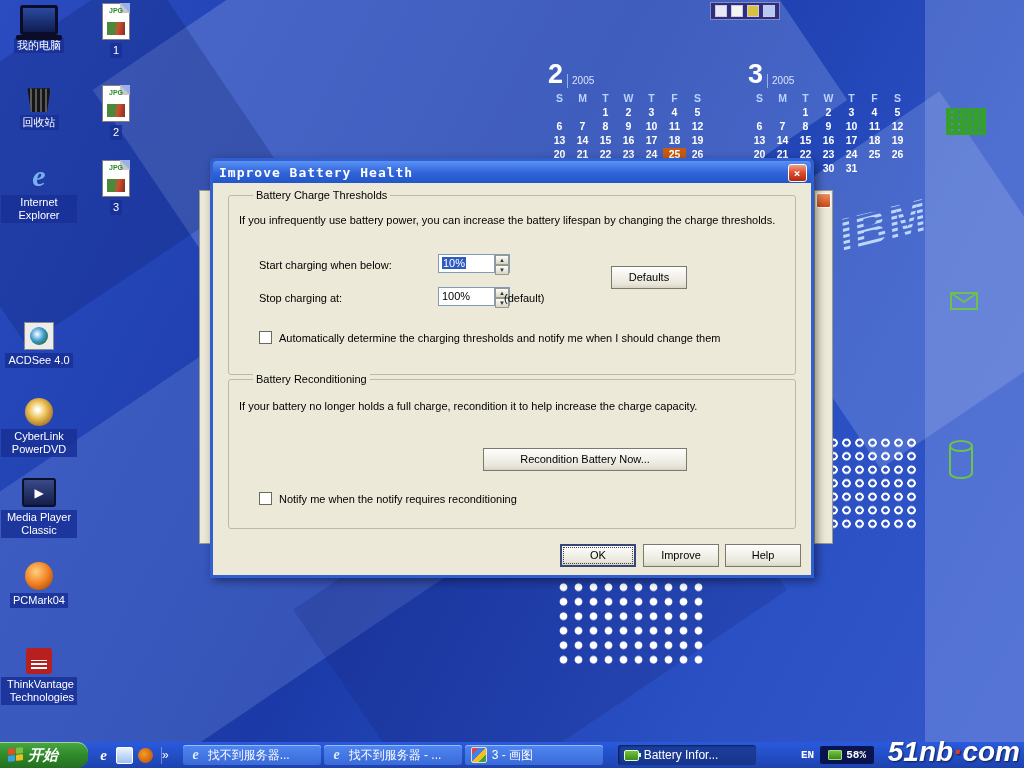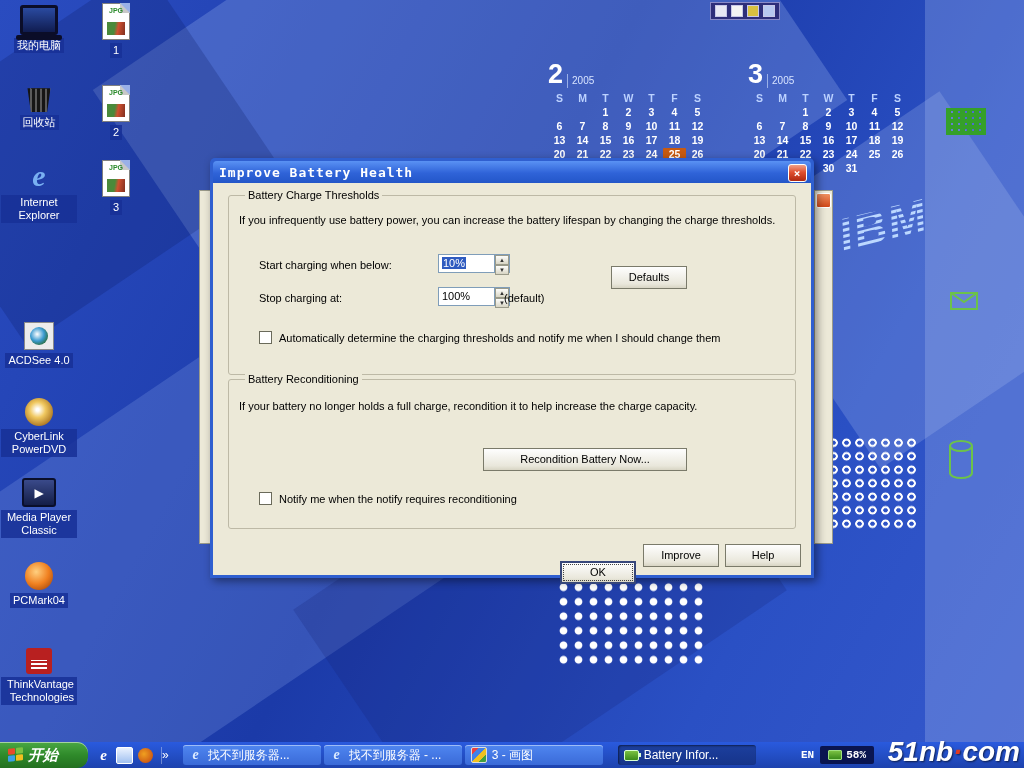--- a/index.html
+++ b/index.html
@@ -78,31 +78,31 @@
   #dialog{left:210px;top:158px;width:604px;height:420px;box-sizing:border-box;z-index:10;
     background:#2f5fd0;padding:3px;border-radius:5px 5px 0 0;box-shadow:3px 3px 10px rgba(0,0,0,.45);}
   #titlebar{height:22px;display:flex;align-items:center;color:#fff;
     background:linear-gradient(180deg,#5a92f4,#2f63d8 55%,#2356c8);border-radius:4px 4px 0 0;
     font-family:"DejaVu Sans Mono",monospace;font-weight:bold;font-size:13px;letter-spacing:1px;padding-left:6px;position:relative;}
   #close-btn{position:absolute;right:4px;top:3px;width:17px;height:16px;border-radius:3px;
     background:linear-gradient(#f0a088,#e05030 45%,#b02810);border:1px solid #fff;color:#fff;
     font-size:11px;font-weight:bold;display:flex;align-items:center;justify-content:center;cursor:pointer;}
   #dialog-body{position:relative;background:#ECE9D8;height:392px;font-size:11px;color:#000;}
   .group{position:absolute;border:1px solid #bdb9a6;border-radius:3px;}
-  .legend{position:absolute;top:-7px;left:16px;background:#ECE9D8;padding:0 3px;}
+  .legend{position:absolute;top:-7px;left:24px;background:#ECE9D8;padding:0 3px;}
   .gdesc{position:absolute;left:10px;width:548px;}
   .glabel{position:absolute;}
   .spin{position:absolute;width:72px;height:19px;display:flex;background:#fff;border:1px solid #7f9db9;box-sizing:border-box;}
   .spin-val{flex:1;padding:2px 3px 0 3px;}
   .spin-val.selected span{background:#2f5bc0;color:#fff;padding:0 1px;}
   .spin-btns{width:14px;display:flex;flex-direction:column;border-left:1px solid #7f9db9;}
   .spin-up,.spin-down{flex:1;font-size:6px;line-height:8px;text-align:center;background:linear-gradient(#fdfdfb,#d8d5c4);border:1px solid #9a9a8a;color:#333;cursor:pointer;}
   .xpbtn{position:absolute;box-sizing:border-box;background:linear-gradient(#fefefe,#e9e7db 80%,#d8d5c4);
     border:1px solid #7a7a6a;border-radius:0;font-size:11px;text-align:center;line-height:20px;cursor:pointer;}
-  .xpbtn.default{border:2px solid #37477a;line-height:18px;outline:1px dotted #444;outline-offset:-4px;margin-top:17px;}
+  .xpbtn.default{border:2px solid #37477a;line-height:18px;outline:1px dotted #444;outline-offset:-4px;}
   .check{position:absolute;width:13px;height:13px;background:#fff;border:1px solid #6a6a5a;box-sizing:border-box;cursor:pointer;}
   .chklabel{position:absolute;}
 
   
   #taskbar{left:0;right:0;bottom:0;height:26px;z-index:50;display:flex;align-items:center;
     background:linear-gradient(#2a5ade,#2450c8 45%,#1d42ae);}
   #start-btn{height:26px;width:88px;display:flex;align-items:center;gap:5px;padding-left:8px;box-sizing:border-box;
     background:linear-gradient(#4aa844,#2f8a2a 50%,#237020);border-radius:0 11px 11px 0;
     color:#fff;font-weight:bold;font-style:italic;font-size:15px;cursor:pointer;box-shadow:inset 0 1px 0 rgba(255,255,255,.5);}
   #flag{width:15px;height:14px;display:grid;grid-template-columns:7px 7px;grid-auto-rows:6px;gap:1px;transform:skewY(-6deg);}

